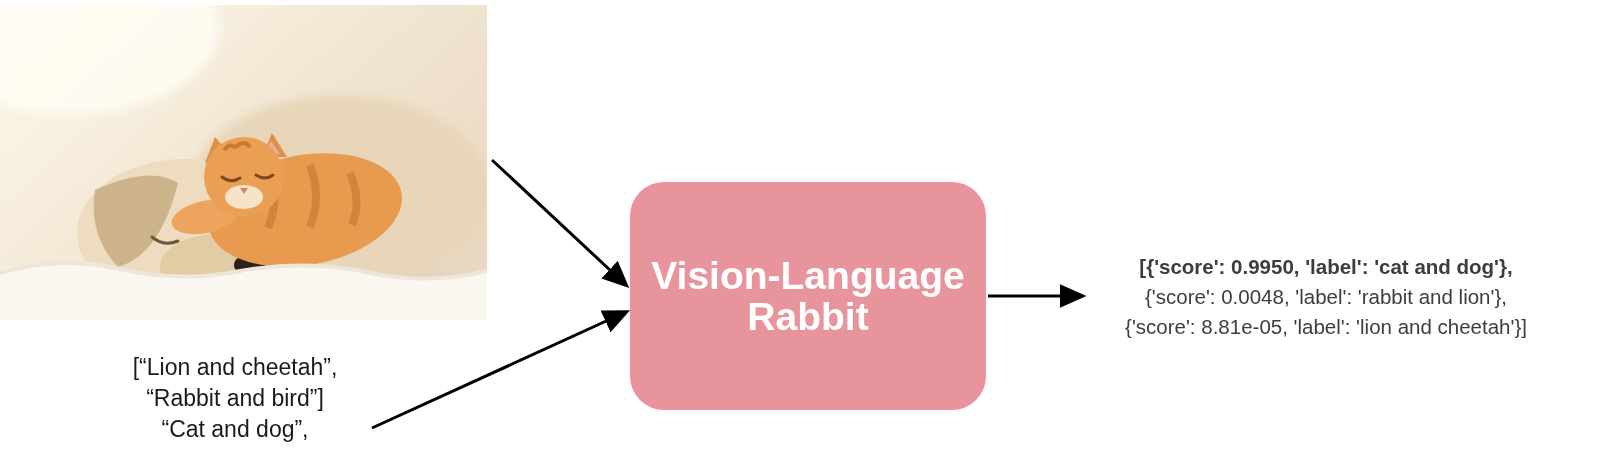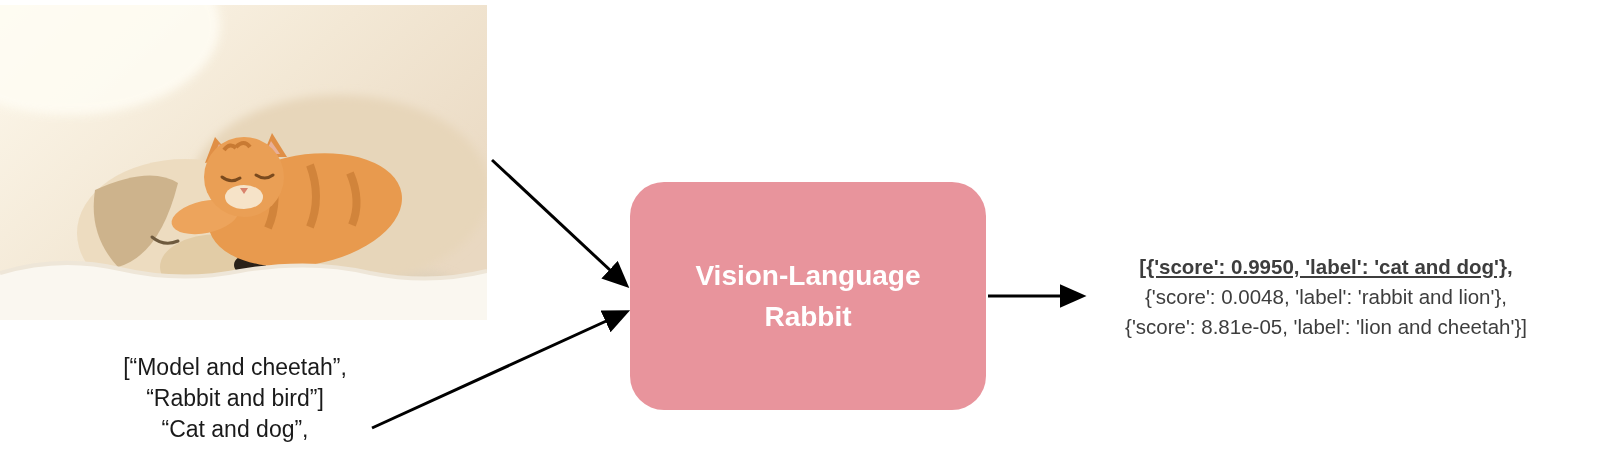--- a/index.html
+++ b/index.html
@@ -39,37 +39,37 @@
     left: 630px; top: 182px;
     width: 356px; height: 228px;
     background: var(--model-fill, #E8949C);
     border-radius: 34px;
     display: flex;
     align-items: center;
     justify-content: center;
   }
   .model-label {
     color: var(--model-text, #ffffff);
-    font-size: 28px;
+    font-size: 39px;
     font-weight: bold;
     text-align: center;
     line-height: 41px;
   }
 
   
   .output {
     position: absolute;
     left: 1076px; top: 252px;
     width: 500px;
     text-align: center;
     font-size: 20.5px;
     line-height: 30px;
     color: var(--output-text, #3d3d3d);
   }
-  .output .line1 { font-weight: bold; text-decoration: underline; }
+  .output .line1 { font-weight: bold; }
 
   
   .arrows {
     position: absolute;
     left: 0; top: 0;
     width: 1600px; height: 473px;
     pointer-events: none;
   }
   .arrows line {
     stroke: var(--arrow, #000000);
@@ -127,21 +127,21 @@
         <path d="M256,170 q9,6 17,0" stroke="#7a4a1e" stroke-width="3" fill="none" stroke-linecap="round"></path>
         <path d="M240,183 L248,183 L244,189 Z" fill="#d9836d"></path>
       </g>
 
       <path d="M0,268 Q60,250 120,264 Q180,278 240,266 Q310,254 370,268 Q430,280 487,266 L487,315 L0,315 Z" fill="#faf7f0"></path>
       <path d="M0,268 Q60,250 120,264 Q180,278 240,266 Q310,254 370,268 Q430,280 487,266" stroke="#eee6d8" stroke-width="4" fill="none"></path>
     </svg>
   </div>
 
   <div class="labels">
-    <div>[“Model and cheetah”,</div>
+    <div>[“Lion and cheetah”,</div>
     <div>“Rabbit and bird”]</div>
     <div>“Cat and dog”,</div>
   </div>
 
   <div class="model-box">
     <div class="model-label">
       <span>Vision-Language</span><br>
       <span>Rabbit</span>
     </div>
   </div>

